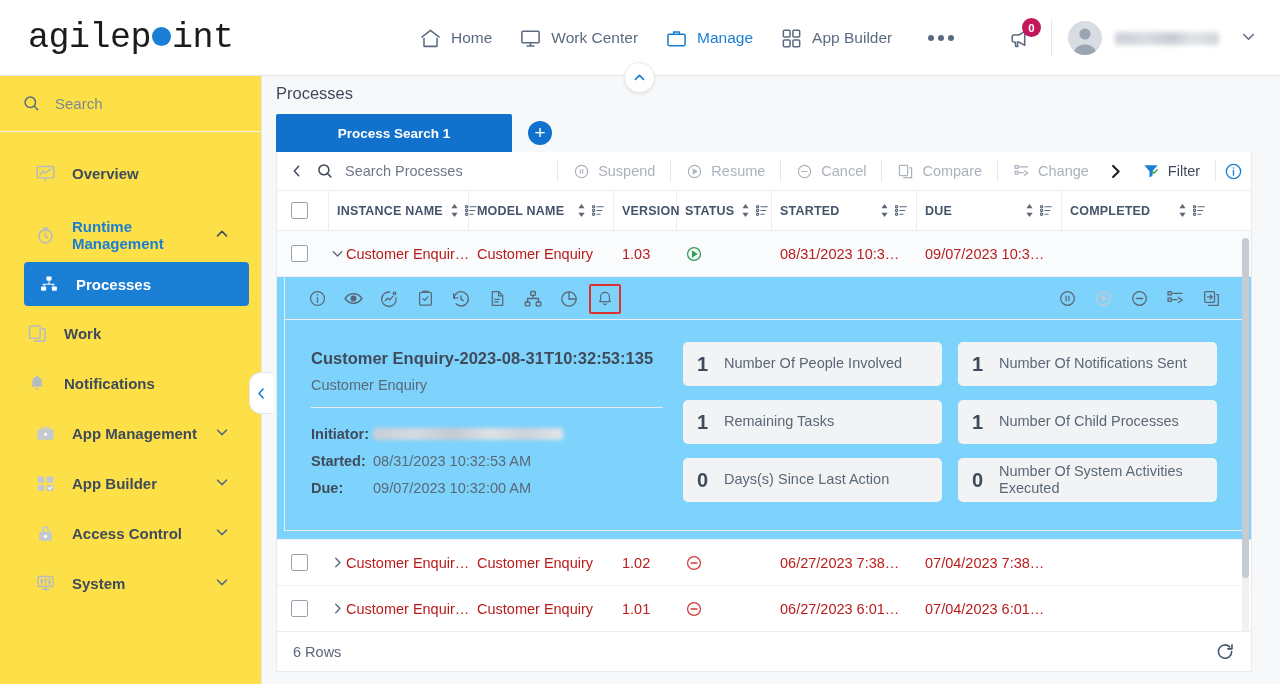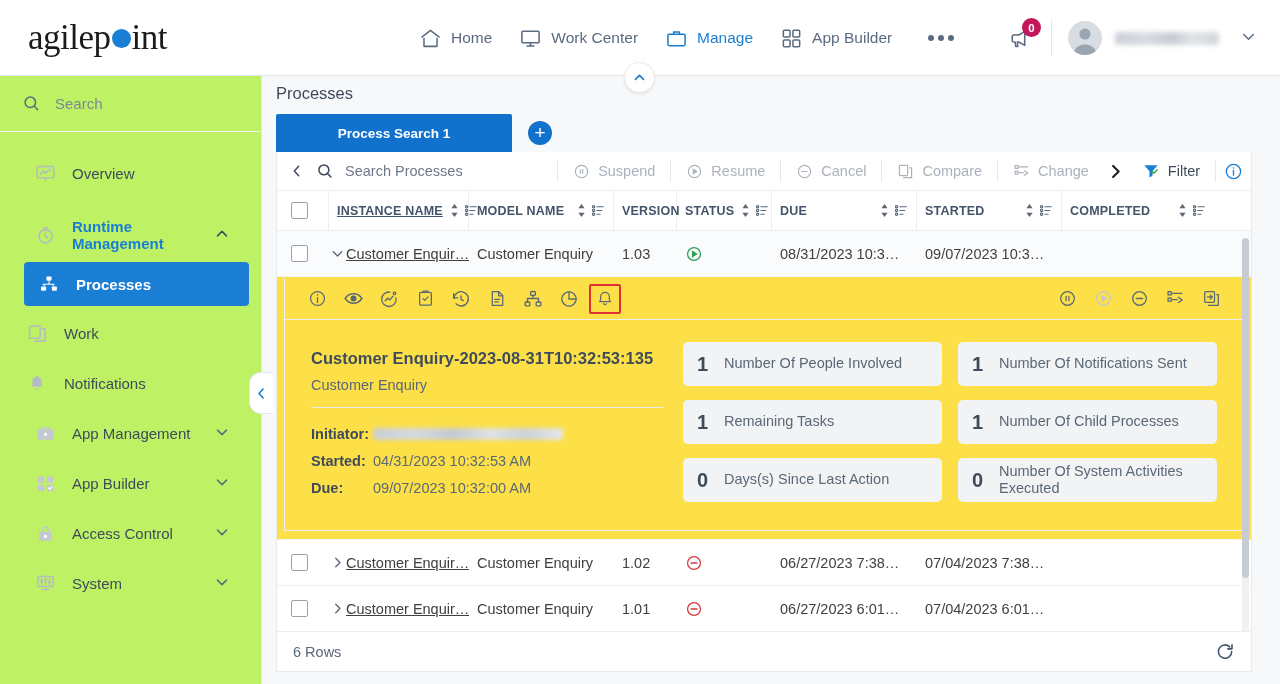--- a/index.html
+++ b/index.html
@@ -14,21 +14,21 @@
 
   
   .header {
     position: absolute; left: 0; top: 0; width: 1280px; height: 76px;
     background: #ffffff; border-bottom: 1px solid #e3e6ea;
     display: flex; align-items: center;
   }
   .logo { position: absolute; left: 28px; top: 16px; height: 44px; display:flex; align-items:center; }
   .logo-text {
     font-size: 35px; letter-spacing: -0.5px; color: #1b1b1b;
-    font-family: Liberation Serif, serif; font-weight: 400;
+    font-family: Liberation Mono, monospace; font-weight: 400;
     display:flex; align-items:baseline;
   }
   .logo-dot {
     display:inline-block; width: 19px; height: 19px; border-radius: 50%;
     background: #1a7fd4; margin: 0 1px; position: relative; top: -1px;
   }
 
   .nav {
     position: absolute; left: 418px; top: 0; height: 76px;
     display: flex; align-items: center; gap: 26px; text-align: right;
@@ -63,36 +63,36 @@
   .user-name {
     width: 104px; height: 13px; margin-left: 13px; border-radius: 3px;
     background: linear-gradient(90deg,#c9ced6 0%, #d6dae0 30%, #c4c9d1 55%, #dfe2e6 75%, #cdd2d9 100%);
     filter: blur(2.4px); opacity: .95;
   }
   .chev-down-hdr { margin-left: 20px; cursor:pointer; }
 
   
   .sidebar {
     position: absolute; left: 0; top: 76px; width: 262px; height: 608px;
-    background: #bef264; border-right: 1px solid #e3e6ea;
+    background: #fde047; border-right: 1px solid #e3e6ea;
   }
   .side-search {
     height: 56px; display: flex; align-items: center; gap: 14px;
     padding: 0 22px; border-bottom: 1px solid #eef0f3;
   }
   .side-search input {
     border: none; outline: none; font-size: 15px; color: #6b7785;
     font-family: "Liberation Sans", sans-serif; background: transparent; width: 170px;
   }
   .side-search input::placeholder { color: #7d8894; }
   .side-list { padding-top: 14px; }
   .side-item {
     height: 46px; display: flex; align-items: center; gap: 16px;
     padding: 0 18px 0 22px; cursor: pointer; color: #3f4b5b; font-size: 15px;
-    margin: 4px 12px; border-radius: 4px;
+    margin: 4px 12px; border-radius: 4px; font-weight: bold;
   }
   .side-item .si-icon { width: 22px; height: 22px; display:flex; align-items:center; justify-content:center; flex:0 0 22px; }
   .side-item .si-label { flex: 1; }
   .side-item.expanded { color: #1a7fd4; font-weight: 600; margin-top: 16px; }
   .side-item.selected {
     background: #1a7fd4; color: #ffffff; font-weight: 600;
     margin: 2px 12px 2px 24px; height: 44px;
   }
   .side-item.sub { padding-left: 14px; }
 
@@ -166,41 +166,41 @@
   .th:last-child { border-right: none; }
   .th-ico { display:flex; gap:5px; align-items:center; margin-left:auto; }
   .th-lbl { white-space: nowrap; }
   .cb {
     width: 17px; height: 17px; border: 1.4px solid #9aa3ad; border-radius: 2px;
     background: #fff; cursor: pointer; flex: 0 0 17px;
   }
 
   
   .c-check { width: 52px; justify-content: flex-start; padding-left: 14px; }
-  .c-inst  { width: 140px; text-decoration: underline; }
+  .c-inst  { width: 140px; }
   .c-model { width: 145px; }
   .c-ver   { width: 63px; }
   .c-stat  { width: 95px; }
   .c-start { width: 145px; }
   .c-due   { width: 145px; }
   .c-comp  { width: 152px; }
 
   .row {
     display: flex; align-items: center; height: 46px;
-    border-bottom: 1px solid #f0f1f4; font-size: 14.5px; color: #404040;
+    border-bottom: 1px solid #f0f1f4; font-size: 14.5px; color: #b91c1c;
     cursor: pointer;
   }
   .row.highlight { background: #fafbfc; }
   .td { display:flex; align-items:center; height: 46px; padding: 0 8px; white-space: nowrap; overflow: hidden; }
   .td.c-check { padding-left: 14px; }
   .chev-cell { display:flex; align-items:center; justify-content:center; width:36px; cursor:pointer; }
 
   
   .detail {
-    border: 1px solid #d63c3c00; background: #fde047;
+    border: 1px solid #d63c3c00; background: #7dd3fc;
     border-bottom: 1px solid #f0f1f4;
   }
   .detail-wrap { margin: 0 6px 8px 6px; border:1px solid #eceef1; border-top:none; }
   .icon-bar {
     height: 42px; display: flex; align-items: center; padding: 0 14px;
     border-bottom: 1px solid #eceef1;
   }
   .ic {
     width: 36px; height: 30px; display:flex; align-items:center; justify-content:center;
     cursor: pointer; color: #5a6877;
@@ -625,37 +625,37 @@
                 <path d="M6 14 2.6 9.4h6.8Z"></path>
               </svg>
             <svg width="13" height="13" viewBox="0 0 16 14" fill="none" stroke="#5a6877" stroke-width="1.4">
               <circle cx="2" cy="2.4" r="1.4"></circle>
                 <circle cx="2" cy="7" r="1.4"></circle>
                 <circle cx="2" cy="11.6" r="1.4"></circle>
               <path d="M6 2.4h8M6 7h6M6 11.6h4" stroke-linecap="round"></path>
             </svg>
           </span>
         </div>
-        <div class="th c-due">
-          <span class="th-lbl">DUE</span>
+        <div class="th c-start">
+          <span class="th-lbl">STARTED</span>
           <span class="th-ico">
             <svg width="11" height="13" viewBox="0 0 12 14" fill="#5a6877">
                 <path d="M6 0 9.4 4.6H2.6Z"></path>
                 <path d="M6 14 2.6 9.4h6.8Z"></path>
               </svg>
             <svg width="13" height="13" viewBox="0 0 16 14" fill="none" stroke="#5a6877" stroke-width="1.4">
               <circle cx="2" cy="2.4" r="1.4"></circle>
                 <circle cx="2" cy="7" r="1.4"></circle>
                 <circle cx="2" cy="11.6" r="1.4"></circle>
               <path d="M6 2.4h8M6 7h6M6 11.6h4" stroke-linecap="round"></path>
             </svg>
           </span>
         </div>
-        <div class="th c-start">
-          <span class="th-lbl">STARTED</span>
+        <div class="th c-due">
+          <span class="th-lbl">DUE</span>
           <span class="th-ico">
             <svg width="11" height="13" viewBox="0 0 12 14" fill="#5a6877">
                 <path d="M6 0 9.4 4.6H2.6Z"></path>
                 <path d="M6 14 2.6 9.4h6.8Z"></path>
               </svg>
             <svg width="13" height="13" viewBox="0 0 16 14" fill="none" stroke="#5a6877" stroke-width="1.4">
               <circle cx="2" cy="2.4" r="1.4"></circle>
                 <circle cx="2" cy="7" r="1.4"></circle>
                 <circle cx="2" cy="11.6" r="1.4"></circle>
               <path d="M6 2.4h8M6 7h6M6 11.6h4" stroke-linecap="round"></path>
@@ -809,21 +809,21 @@
             <div class="d-left">
               <div class="d-title">Customer Enquiry-2023-08-31T10:32:53:135</div>
               <div class="d-sub">Customer Enquiry</div>
               <div class="d-rows">
                 <div class="d-row">
                   <span class="d-lbl">Initiator:</span>
                   <span class="d-val blur"></span>
                 </div>
                 <div class="d-row">
                   <span class="d-lbl">Started:</span>
-                  <span class="d-val">04/31/2023 10:32:53 AM</span>
+                  <span class="d-val">08/31/2023 10:32:53 AM</span>
                 </div>
                 <div class="d-row">
                   <span class="d-lbl">Due:</span>
                   <span class="d-val">09/07/2023 10:32:00 AM</span>
                 </div>
               </div>
             </div>
 
             <div class="d-stats">
               <div class="stat">

